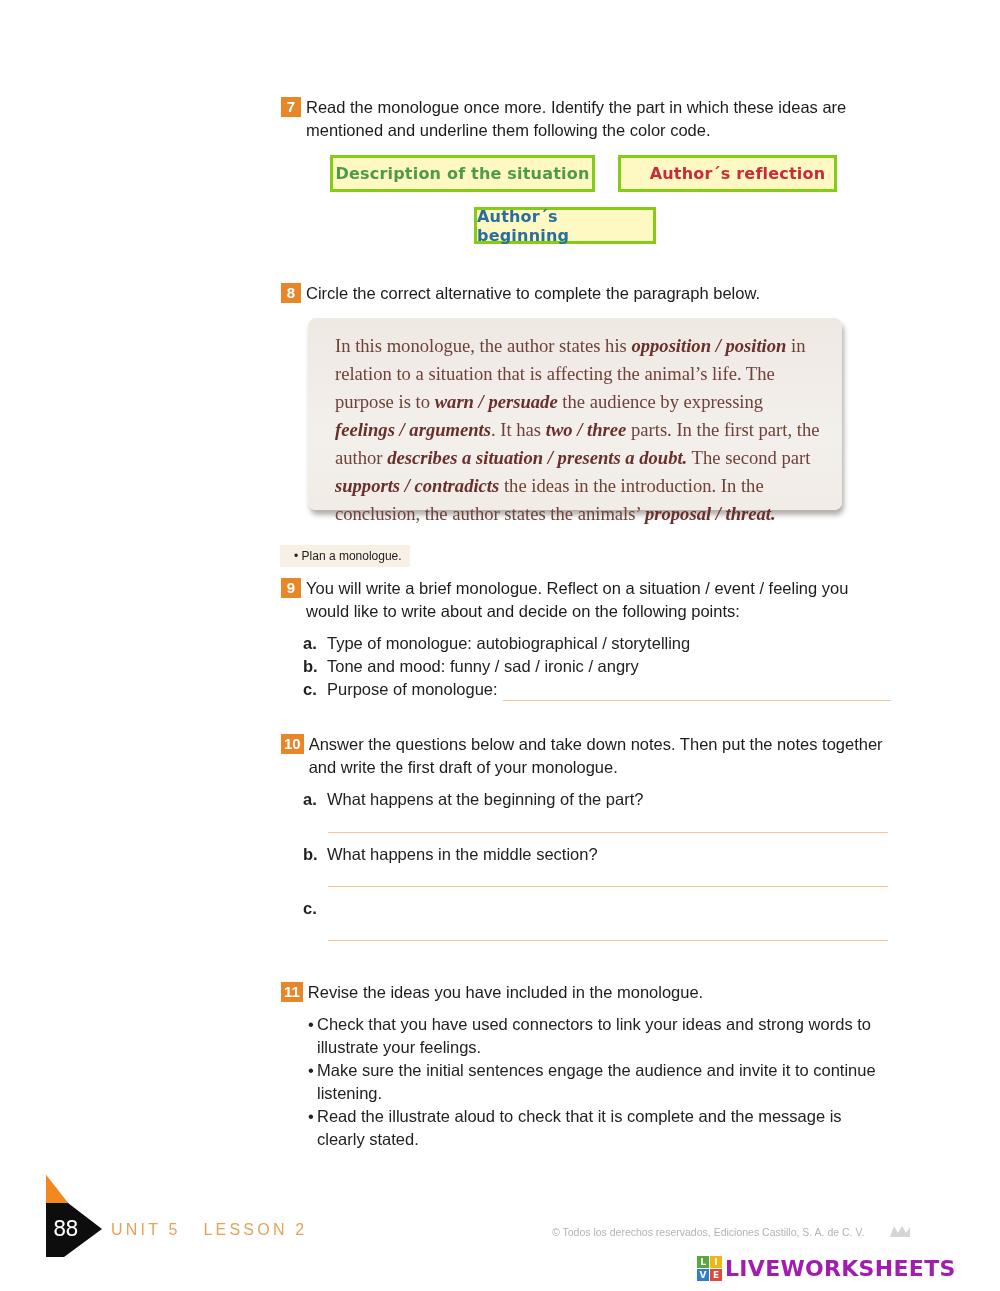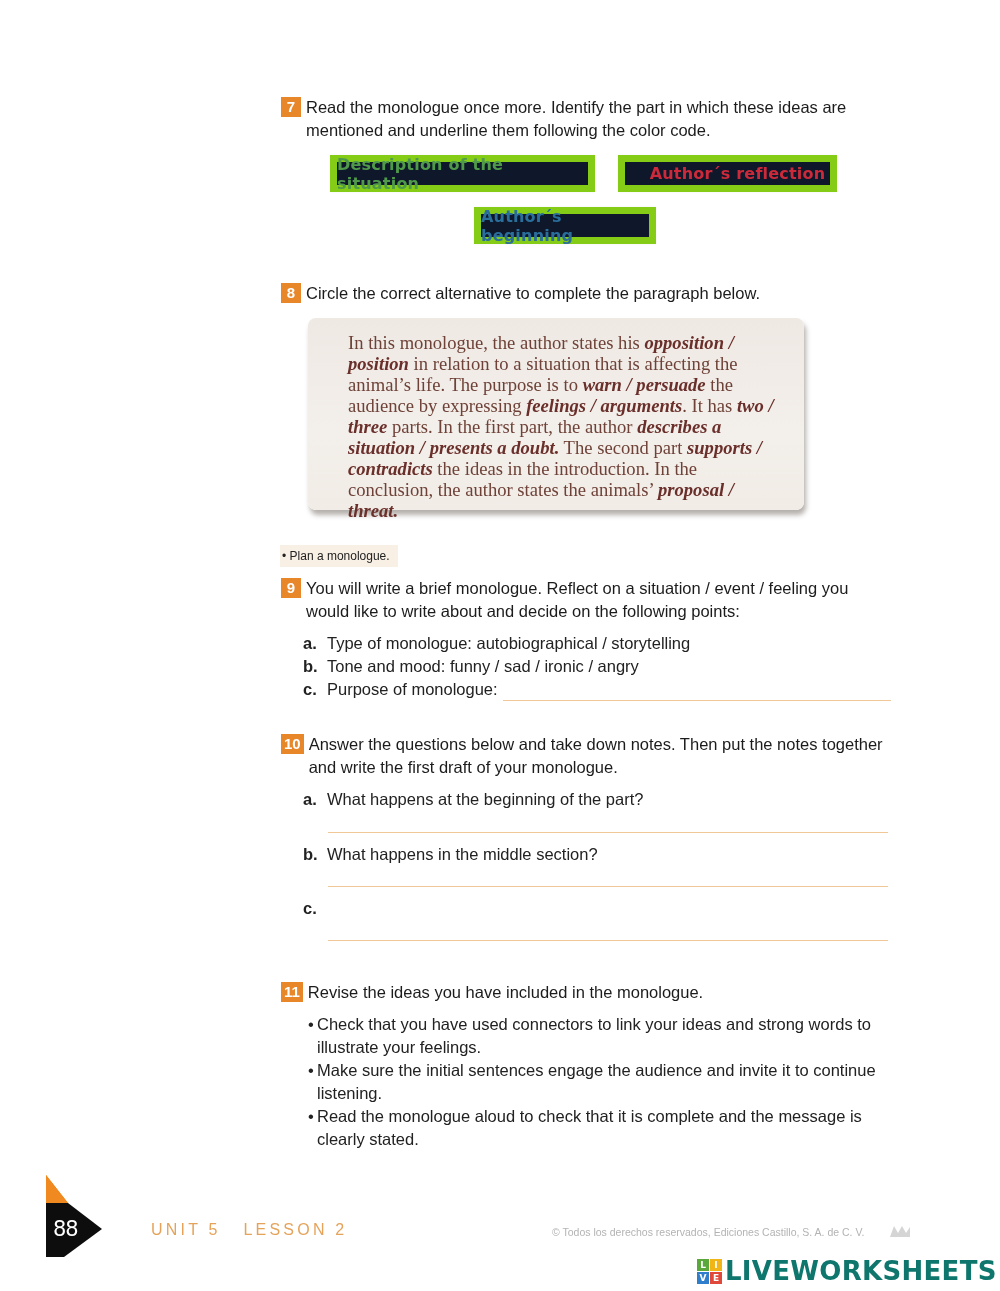--- a/index.html
+++ b/index.html
@@ -7,30 +7,30 @@
   body { position: relative; font-family: "Liberation Sans", "DejaVu Sans", sans-serif; color: #222; }
 
   .page { position: absolute; left: 0; top: 0; width: 1000px; height: 1291px; }
 
   .activity { position: absolute; left: 281px; width: 610px; }
   .act-head { display: flex; align-items: flex-start; font-size: 16.5px; line-height: 23px; color: #1c1c1c; }
   .badge { flex: 0 0 auto; display: inline-block; background: #e8862a; color: #fff; font-weight: bold; font-size: 15px; line-height: 20px; height: 20px; min-width: 20px; padding: 0 3px; text-align: center; margin-right: 5px; margin-top: 1px; }
   .act-text { flex: 1; }
 
   
-  .code-box { position: absolute; height: 37px; border: 7px solid #84cc16; background: #0f172a; display: flex; align-items: center; justify-content: center; font-family: "DejaVu Sans", sans-serif; font-size: 16px; font-weight: bold; letter-spacing: 0.2px; box-shadow: 0 0 2px rgba(0,0,0,0.06); }
+  .code-box { position: absolute; height: 37px; border: 3px solid #84cc16; background: #fef9c3; display: flex; align-items: center; justify-content: center; font-family: "DejaVu Sans", sans-serif; font-size: 16px; font-weight: bold; letter-spacing: 0.2px; box-shadow: 0 0 2px rgba(0,0,0,0.06); }
   .code-green { color: #4f9a4a; }
   .code-red { color: #cc2a3a; }
   .code-blue { color: #2a6f9c; }
 
   
-  .note-card { position: absolute; left: 308px; top: 318px; width: 496px; height: 192px; background: linear-gradient(180deg, #efe9e4 0%, #f3efea 60%, #f1ece6 100%); border-radius: 8px; box-shadow: 2px 5px 5px rgba(90,80,70,0.45); padding: 14px 20px 0 40px; font-family: "Liberation Serif", "DejaVu Serif", serif; font-size: 18.6px; line-height: 21px; color: #6e4238; }
+  .note-card { position: absolute; left: 308px; top: 318px; width: 534px; height: 192px; background: linear-gradient(180deg, #efe9e4 0%, #f3efea 60%, #f1ece6 100%); border-radius: 8px; box-shadow: 2px 5px 5px rgba(90,80,70,0.45); padding: 14px 20px 0 27px; font-family: "Liberation Serif", "DejaVu Serif", serif; font-size: 18.6px; line-height: 28px; color: #6e4238; }
   .note-card em { font-style: italic; font-weight: bold; color: #6a2f2a; }
 
-  .plan-tag { position: absolute; left: 280px; top: 545px; height: 22px; padding: 0 8px 0 2px; background: #f8efe5; font-size: 12px; line-height: 22px; color: #222; font-family: "Liberation Sans", sans-serif; }
+  .plan-tag { position: absolute; left: 280px; top: 545px; height: 22px; padding: 0 8px 0 14px; background: #f8efe5; font-size: 12px; line-height: 22px; color: #222; font-family: "Liberation Sans", sans-serif; }
 
   .list { margin-left: 22px; margin-top: 9px; font-size: 16.5px; line-height: 23px; color: #222; }
   .list-item { display: flex; align-items: flex-end; }
   .list-letter { font-weight: bold; width: 24px; flex: 0 0 auto; }
   .answer-line { flex: 1; border-bottom: 1.5px solid #f0c796; height: 17px; margin-left: 5px; }
 
   .q-item { display: flex; font-size: 16.5px; line-height: 23px; }
   .q-line { margin-left: 46px; width: 560px; border-bottom: 1.5px solid #f0c796; }
 
   .bullets { margin-left: 27px; margin-top: 9px; font-size: 16.5px; line-height: 23px; color: #222; }
@@ -39,21 +39,21 @@
 
   
   .corner { position: absolute; left: 46px; top: 1175px; width: 56px; height: 82px; }
   .page-num { position: absolute; left: 53px; top: 1217px; font-family: "DejaVu Sans", sans-serif; font-weight: normal; color: #fff; font-size: 21px; letter-spacing: -1px; }
   .unit-label { position: absolute; left: 111px; top: 1221px; font-size: 16px; letter-spacing: 3.2px; color: #e5a35a; font-family: "Liberation Sans", sans-serif; }
   .copyright { position: absolute; left: 552px; top: 1226px; font-size: 10.5px; color: #b3b3b3; font-family: "Liberation Sans", sans-serif; }
   .pub-logo { position: absolute; left: 889px; top: 1224px; width: 22px; height: 14px; color: #cfcfcf; font-size: 12px; }
   .lw-logo { position: absolute; left: 697px; top: 1256px; display: flex; align-items: center; }
   .lw-tiles { display: grid; grid-template-columns: 12px 12px; grid-template-rows: 12px 12px; gap: 1px; margin-right: 3px; }
   .lw-tile { font-size: 9px; font-weight: bold; color: #fff; display: flex; align-items: center; justify-content: center; font-family: "DejaVu Sans", sans-serif; }
-  .lw-text { font-family: "DejaVu Sans", sans-serif; font-weight: bold; font-size: 26px; color: #0f766e; letter-spacing: 0.3px; }
+  .lw-text { font-family: "DejaVu Sans", sans-serif; font-weight: bold; font-size: 22px; color: #a21caf; letter-spacing: 0.3px; }
 </style>
 </head>
 <body>
 
 <div class="page">
 
   <div class="activity" style="top:96px;">
     <div class="act-head">
       <span class="badge">7</span>
       <span class="act-text">Read the monologue once more. Identify the part in which these ideas are mentioned and underline them following the color code.</span>
@@ -136,33 +136,33 @@
       <div class="bullet">
         <span class="bullet-dot">•</span>
         <span>Check that you have used connectors to link your ideas and strong words to illustrate your feelings.</span>
       </div>
       <div class="bullet">
         <span class="bullet-dot">•</span>
         <span>Make sure the initial sentences engage the audience and invite it to continue listening.</span>
       </div>
       <div class="bullet">
         <span class="bullet-dot">•</span>
-        <span>Read the monologue aloud to check that it is complete and the message is clearly stated.</span>
+        <span>Read the illustrate aloud to check that it is complete and the message is clearly stated.</span>
       </div>
     </div>
   </div>
 
   <svg class="corner" viewBox="0 0 56 82">
     <polygon points="0,0 0,82 18,82 0,55" fill="#f0891f"></polygon>
     <polygon points="0,0 22,28 0,28" fill="#f0891f"></polygon>
     <polygon points="0,28 22,28 56,54 18,82 0,82 0,55" fill="#0d0d0d"></polygon>
     <polygon points="0,0 22,28 0,28" fill="#f0891f"></polygon>
   </svg>
   <div class="page-num">88</div>
-  <div class="unit-label" style="white-space:pre;margin-left:40px;">UNIT 5   LESSON 2</div>
+  <div class="unit-label" style="white-space:pre;">UNIT 5   LESSON 2</div>
   <div class="copyright">© Todos los derechos reservados, Ediciones Castillo, S. A. de C. V.</div>
   <div class="pub-logo">
     <svg width="22" height="14" viewBox="0 0 22 14">
         <path d="M1 13 L5 2 L9 9 L13 2 L17 9 L21 3 L21 13 Z" fill="#d5d5d5"></path>
       </svg>
   </div>
 
   <div class="lw-logo">
     <div class="lw-tiles">
       <span class="lw-tile" style="background:#5aa83c;">L</span>

